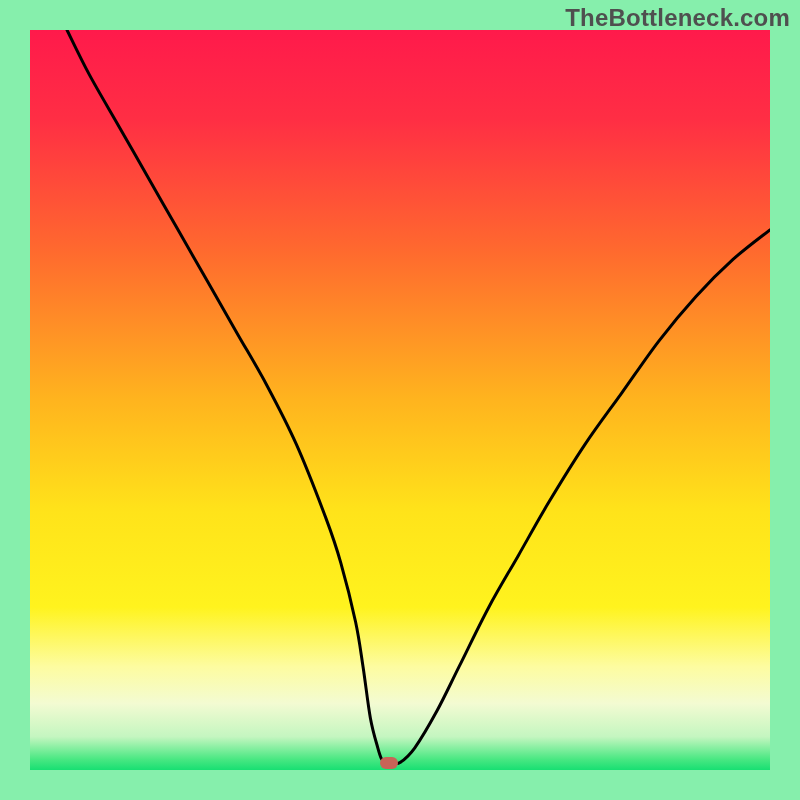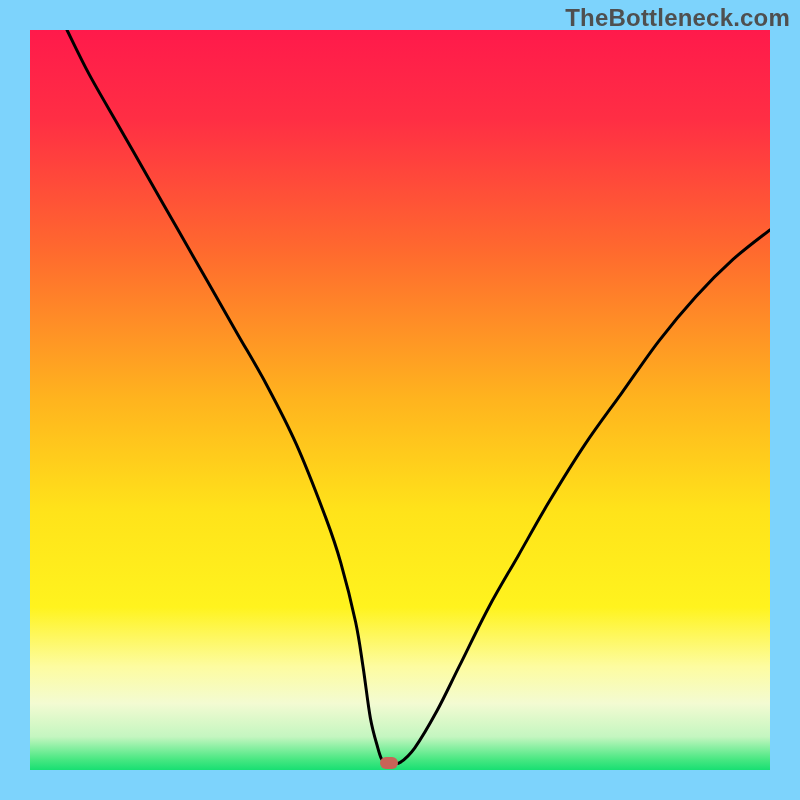--- a/index.html
+++ b/index.html
@@ -8,21 +8,21 @@
     width: 800px;
     height: 800px;
     background: #000;
     overflow: hidden;
     font-family: Arial, Helvetica, sans-serif;
   }
   .frame {
     position: relative;
     width: 800px;
     height: 800px;
-    background: #7dd3fc;
+    background: #86efac;
   }
   .watermark {
     position: absolute;
     top: 4px;
     right: 10px;
     color: #4f4f4f;
     font-size: 24px;
     font-weight: 600;
     letter-spacing: 0.2px;
     z-index: 5;

